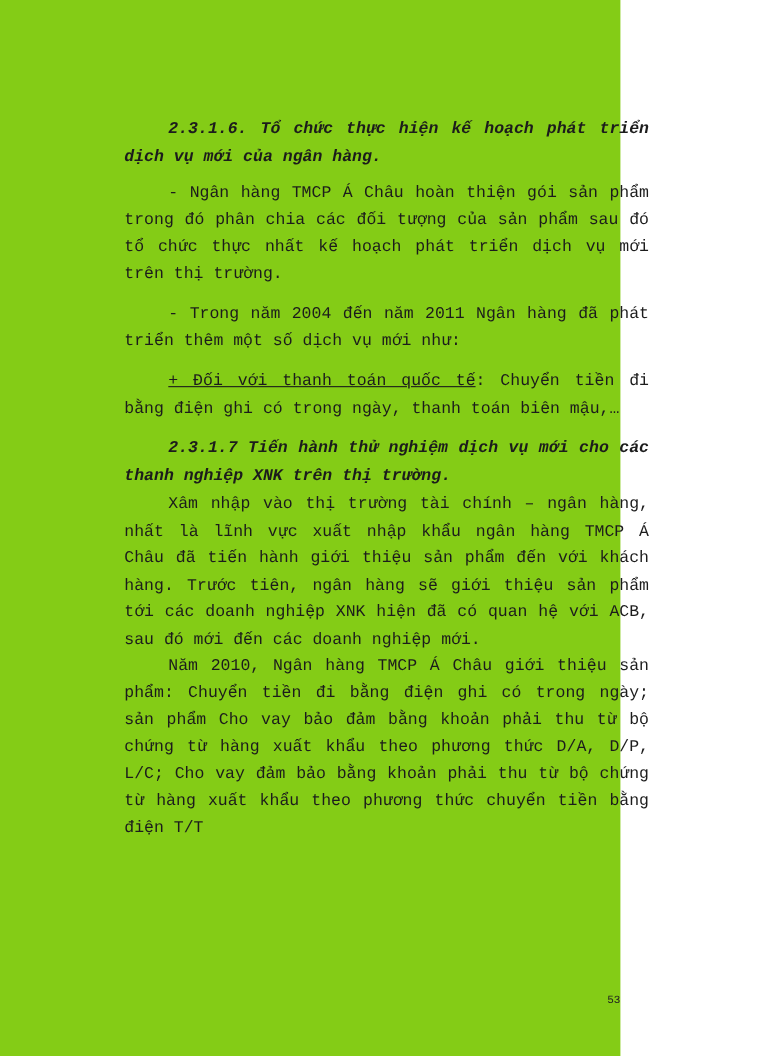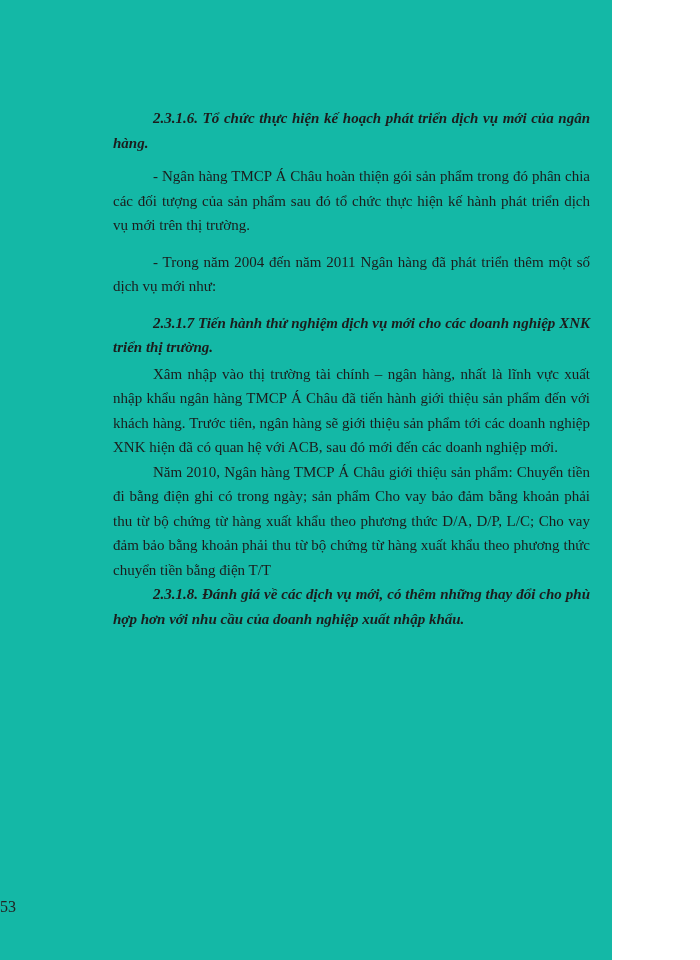--- a/index.html
+++ b/index.html
@@ -9,23 +9,24 @@
   body {
     width: 700px;
     height: 960px;
     background: #ffffff;
     font-family: "Liberation Serif", "DejaVu Serif", serif;
     color: #1c1c1c;
     overflow: hidden;
   }
   .page {
     position: relative;
-    width: 612px;
+    width: 564px;
     height: 960px;
-    background: #14b8a6;
+    background: #84cc16;
+    font-family: Liberation Mono, monospace;
   }
   .content {
     position: absolute;
     left: 113px;
     top: 106px;
     width: 477px;
     font-size: 15px;
     line-height: 24.5px;
     text-align: justify;
   }
@@ -39,45 +40,45 @@
   }
   .h1-space { margin-bottom: 9px; }
   .sp { margin-bottom: 12px; }
   .h2-space { margin-top: 2px; margin-bottom: 2px; }
   .underline { text-decoration: underline; }
   .page-number {
     position: absolute;
     left: 0;
     bottom: 44px;
     width: 100%;
-    text-align: left;
-    font-size: 16px;
+    text-align: right;
+    font-size: 10px;
     color: #222222;
   }
 </style>
 </head>
 <body>
 
 <div class="page">
   <div class="content">
 
     <p class="heading h1-space">2.3.1.6. Tổ chức thực hiện kế hoạch phát triển dịch vụ mới của ngân hàng.</p>
 
-    <p class="sp">- Ngân hàng TMCP Á Châu hoàn thiện gói sản phẩm trong đó phân chia các đối tượng của sản phẩm sau đó tổ chức thực hiện kế hành phát triển dịch vụ mới trên thị trường.</p>
+    <p class="sp">- Ngân hàng TMCP Á Châu hoàn thiện gói sản phẩm trong đó phân chia các đối tượng của sản phẩm sau đó tổ chức thực nhất kế hoạch phát triển dịch vụ mới trên thị trường.</p>
 
     <p class="sp">- Trong năm 2004 đến năm 2011 Ngân hàng đã phát triển thêm một số dịch vụ mới như:</p>
 
 
+    <p class="sp"><span class="underline">+ Đối với thanh toán quốc tế</span><span>: Chuyển tiền đi bằng điện ghi có trong ngày, thanh toán biên mậu,…</span></p>
 
-    <p class="heading h2-space">2.3.1.7 Tiến hành thử nghiệm dịch vụ mới cho các doanh nghiệp XNK triển thị trường.</p>
+    <p class="heading h2-space">2.3.1.7 Tiến hành thử nghiệm dịch vụ mới cho các thanh nghiệp XNK trên thị trường.</p>
 
     <p>Xâm nhập vào thị trường tài chính – ngân hàng, nhất là lĩnh vực xuất nhập khẩu ngân hàng TMCP Á Châu đã tiến hành giới thiệu sản phẩm đến với khách hàng. Trước tiên, ngân hàng sẽ giới thiệu sản phẩm tới các doanh nghiệp XNK hiện đã có quan hệ với ACB, sau đó mới đến các doanh nghiệp mới.</p>
 
 
     <p>Năm 2010, Ngân hàng TMCP Á Châu giới thiệu sản phẩm: Chuyển tiền đi bằng điện ghi có trong ngày; sản phẩm Cho vay bảo đảm bằng khoản phải thu từ bộ chứng từ hàng xuất khẩu theo phương thức D/A, D/P, L/C; Cho vay đảm bảo bằng khoản phải thu từ bộ chứng từ hàng xuất khẩu theo phương thức chuyển tiền bằng điện T/T</p>
 
-    <p class="heading">2.3.1.8. Đánh giá về các dịch vụ mới, có thêm những thay đổi cho phù hợp hơn với nhu cầu của doanh nghiệp xuất nhập khẩu.</p>
 
 
   </div>
 
   <div class="page-number">53</div>
 </div>
 
 </body></html>

